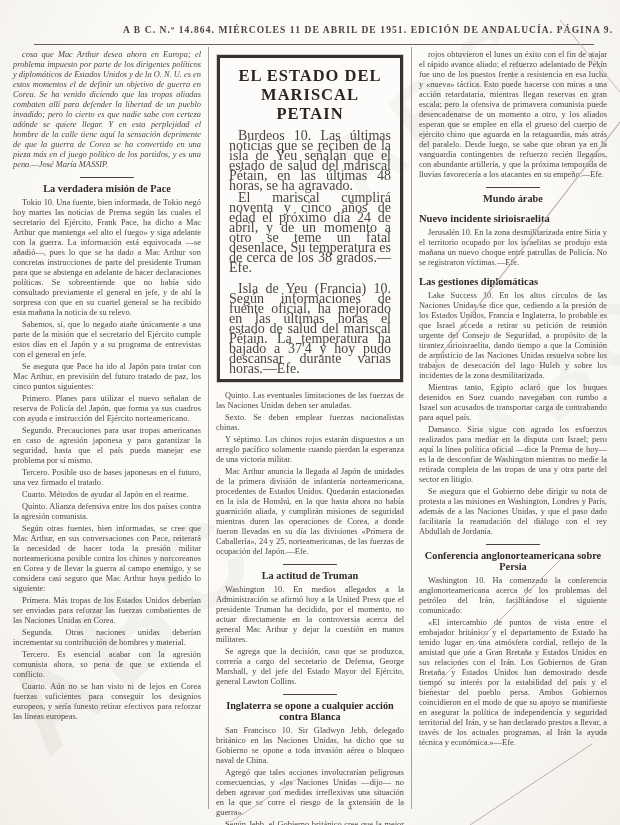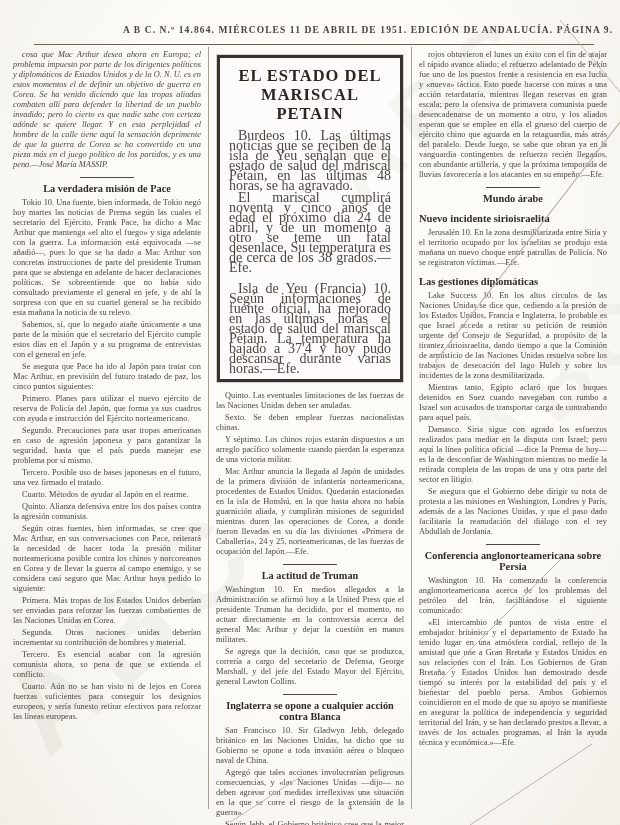--- a/index.html
+++ b/index.html
@@ -53,21 +53,21 @@
 
   <div class="columns">
 
     <div class="col">
       <p class="para lead-italic">cosa que Mac Arthur desea ahora en Europa; el problema impuesto por parte de los dirigentes políticos y diplomáticos de Estados Unidos y de la O. N. U. es en estos momentos el de definir un objetivo de guerra en Corea. Se ha venido diciendo que las tropas aliadas combaten allí para defender la libertad de un pueblo invadido; pero lo cierto es que nadie sabe con certeza adónde se quiere llegar. Y en esta perplejidad el hombre de la calle tiene aquí la sensación deprimente de que la guerra de Corea se ha convertido en una pieza más en el juego político de los partidos, y es una pena.—José María MASSIP.</p>
       <h3 class="sec-heading">La verdadera misión de Pace</h3>
       <div>
           <p class="para">Tokio 10. Una fuente, bien informada, de Tokio negó hoy martes las noticias de Prensa según las cuales el secretario del Ejército, Frank Pace, ha dicho a Mac Arthur que mantenga «el alto el fuego» y siga adelante con la guerra. La información está equivocada —se añadió—, pues lo que se ha dado a Mac Arthur son concretas instrucciones de parte del presidente Truman para que se abstenga en adelante de hacer declaraciones políticas. Se sobreentiende que no había sido consultado previamente el general en jefe, y de ahí la sorpresa con que en su cuartel general se ha recibido esta mañana la noticia de su relevo.</p>
           <p class="para">Sabemos, sí, que lo negado atañe únicamente a una parte de la misión que el secretario del Ejército cumple estos días en el Japón y a su programa de entrevistas con el general en jefe.</p>
           <p class="para">Se asegura que Pace ha ido al Japón para tratar con Mac Arthur, en previsión del futuro tratado de paz, los cinco puntos siguientes:</p>
-          <p class="para">Primero. Planes para utilizar el nuevo ejército de reserva de Policía del Japón, que forma ya sus cuadros con ayuda e instrucción del Ejército norteamericano.</p>
+          <p class="para">Primero. Planes para utilizar el nuevo señalan de reserva de Policía del Japón, que forma ya sus cuadros con ayuda e instrucción del Ejército norteamericano.</p>
           <p class="para">Segundo. Precauciones para usar tropas americanas en caso de agresión japonesa y para garantizar la seguridad, hasta que el país pueda manejar ese problema por sí mismo.</p>
           <p class="para">Tercero. Posible uso de bases japonesas en el futuro, una vez firmado el tratado.</p>
           <p class="para">Cuarto. Métodos de ayudar al Japón en el rearme.</p>
           <p class="para">Quinto. Alianza defensiva entre los dos países contra la agresión comunista.</p>
           <p class="para">Según otras fuentes, bien informadas, se cree que Mac Arthur, en sus conversaciones con Pace, reiterará la necesidad de hacer toda la presión militar norteamericana posible contra los chinos y norcoreanos en Corea y de llevar la guerra al campo enemigo, y se considera casi seguro que Mac Arthur haya pedido lo siguiente:</p>
           <p class="para">Primera. Más tropas de los Estados Unidos deberían ser enviadas para reforzar las fuerzas combatientes de las Naciones Unidas en Corea.</p>
           <p class="para">Segunda. Otras naciones unidas deberían incrementar su contribución de hombres y material.</p>
           <p class="para">Tercero. Es esencial acabar con la agresión comunista ahora, so pena de que se extienda el conflicto.</p>
           <p class="para">Cuarto. Aún no se han visto ni de lejos en Corea fuerzas suficientes para conseguir los designios europeos, y sería funesto retirar efectivos para reforzar las líneas europeas.</p>
         </div>

